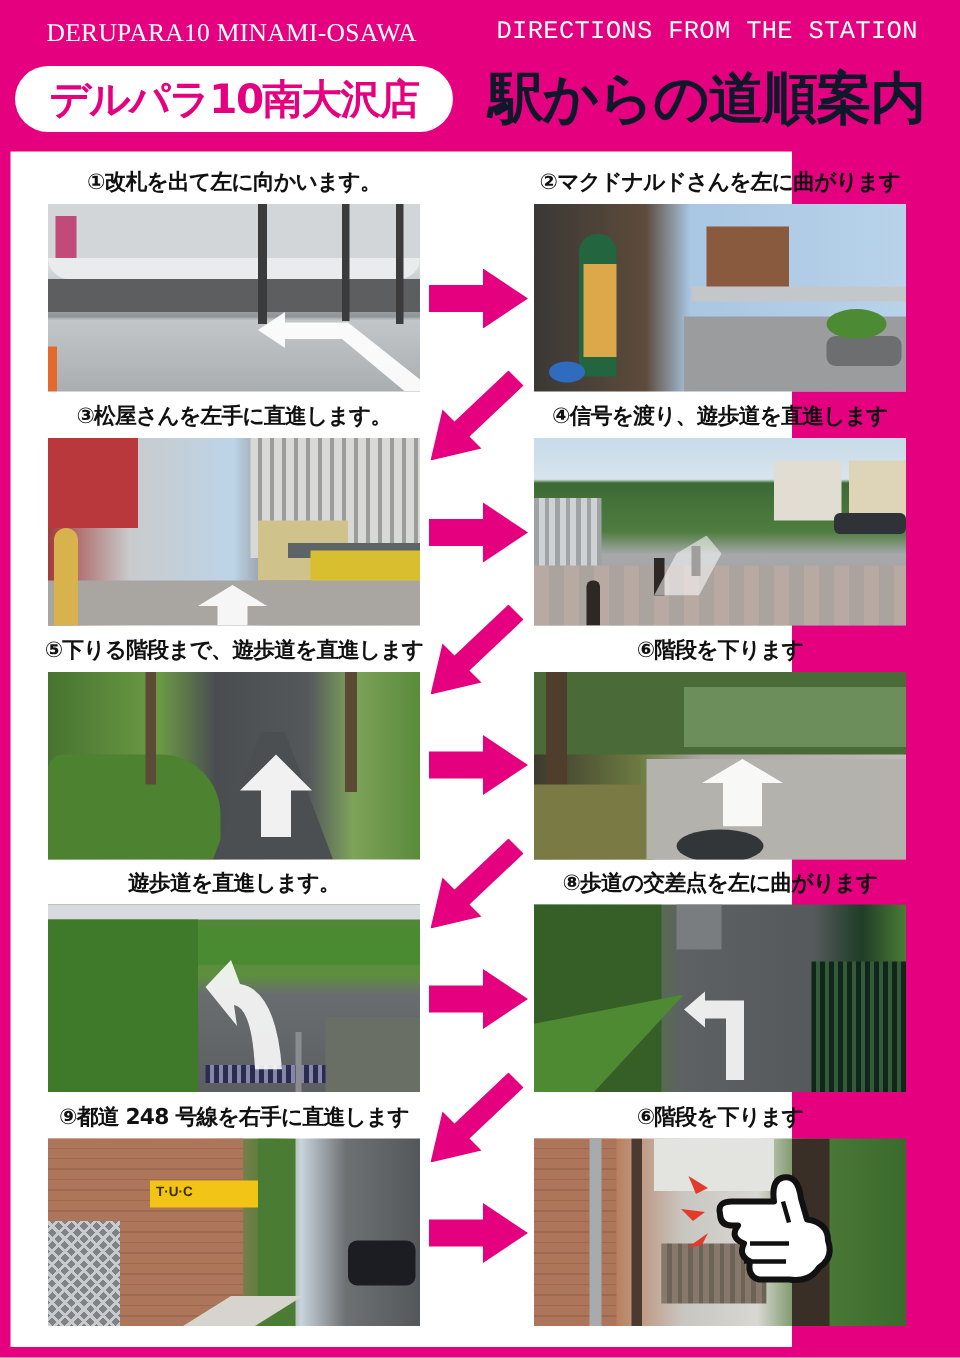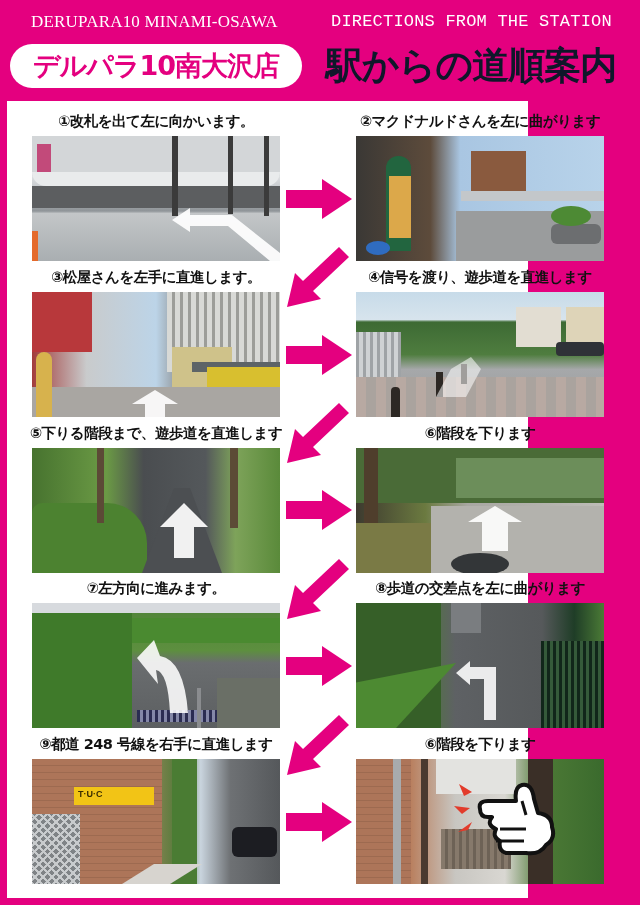--- a/index.html
+++ b/index.html
@@ -157,21 +157,21 @@
       <div class="layer" style="left:0;top:75px;width:80px;height:50px;background:#7a7a45;"></div>
       <div class="layer" style="left:75px;top:58px;width:173px;height:67px;background:#b3b2ad;"></div>
       <div class="layer" style="left:95px;top:105px;width:58px;height:22px;background:#333638;border-radius:50%;"></div>
       <svg class="guide-arrow" style="left:112px;top:58px;" width="54" height="45" viewBox="0 0 54 45">
         <polygon points="27,0 54,16 40,16 40,45 14,45 14,16 0,16" fill="#fff" opacity="0.9"></polygon>
       </svg>
     </div>
   </div>
 
   <div class="step" style="left:25px; top:478px;">
-    <div class="caption">⑦左方向に進みます。</div>
+    <div class="caption">遊歩道を直進します。</div>
     <div class="photo scene-left">
       <div class="layer" style="left:0;top:0;width:248px;height:10px;background:#d7dade;"></div>
       <div class="layer" style="left:0;top:10px;width:100px;height:115px;background:#3f7a2a;"></div>
       <div class="layer" style="left:100px;top:15px;width:148px;height:25px;background:#4a8a30;"></div>
       <div class="layer" style="left:105px;top:107px;width:140px;height:12px;background:repeating-linear-gradient(90deg,#2b2c52 0 3px,#8487a8 3px 6px);"></div>
       <div class="layer" style="left:185px;top:75px;width:63px;height:50px;background:#6a6f66;"></div>
       <svg class="guide-arrow" style="left:100px;top:35px;" width="60" height="75" viewBox="0 0 60 75">
         <path d="M5,20 L22,2 L28,18 Q52,22 56,75 L38,75 Q36,34 24,32 L26,46 Z" fill="#fff" opacity="0.88"></path>
       </svg>
       <div class="layer" style="left:165px;top:85px;width:4px;height:40px;background:#8a8c8f;"></div>
@@ -188,21 +188,21 @@
       <svg class="guide-arrow" style="left:100px;top:52px;" width="50" height="65" viewBox="0 0 50 65">
         <polygon points="0,18 14,6 14,12 40,12 40,65 28,65 28,24 14,24 14,30" fill="#fff" opacity="0.88"></polygon>
       </svg>
     </div>
   </div>
 
   <div class="step" style="left:25px; top:634px;">
     <div class="caption">⑨都道 248 号線を右手に直進します</div>
     <div class="photo scene-road">
       <div class="layer" style="left:0;top:0;width:130px;height:125px;background:repeating-linear-gradient(#ad7559 0 6px,#9d6a50 6px 7px);"></div>
-      <div class="layer" style="left:42px;top:28px;width:80px;height:18px;background:#f2c416;padding-left:48px;">
+      <div class="layer" style="left:68px;top:28px;width:80px;height:18px;background:#f2c416;padding-left:48px;">
         <span style="position:absolute;left:4px;top:2px;font-size:9px;font-weight:bold;color:#3a2d00;font-family:'Liberation Sans',sans-serif;">T·U·C</span>
       </div>
       <div class="layer" style="left:0;top:55px;width:48px;height:70px;background:repeating-linear-gradient(45deg,#c8cbcd 0 2px,transparent 2px 6px),repeating-linear-gradient(-45deg,#c8cbcd 0 2px,#7f8386 2px 6px);"></div>
       <div class="layer" style="left:140px;top:0;width:25px;height:125px;background:#4a7c33;"></div>
       <div class="layer" style="left:200px;top:68px;width:45px;height:30px;background:#1c1d22;border-radius:6px;"></div>
       <div class="layer" style="left:90px;top:105px;width:80px;height:20px;background:#d7d4cf;clip-path:polygon(40% 0,100% 0,60% 100%,0 100%);"></div>
     </div>
   </div>
 
   <div class="step" style="left:349px; top:634px;">

